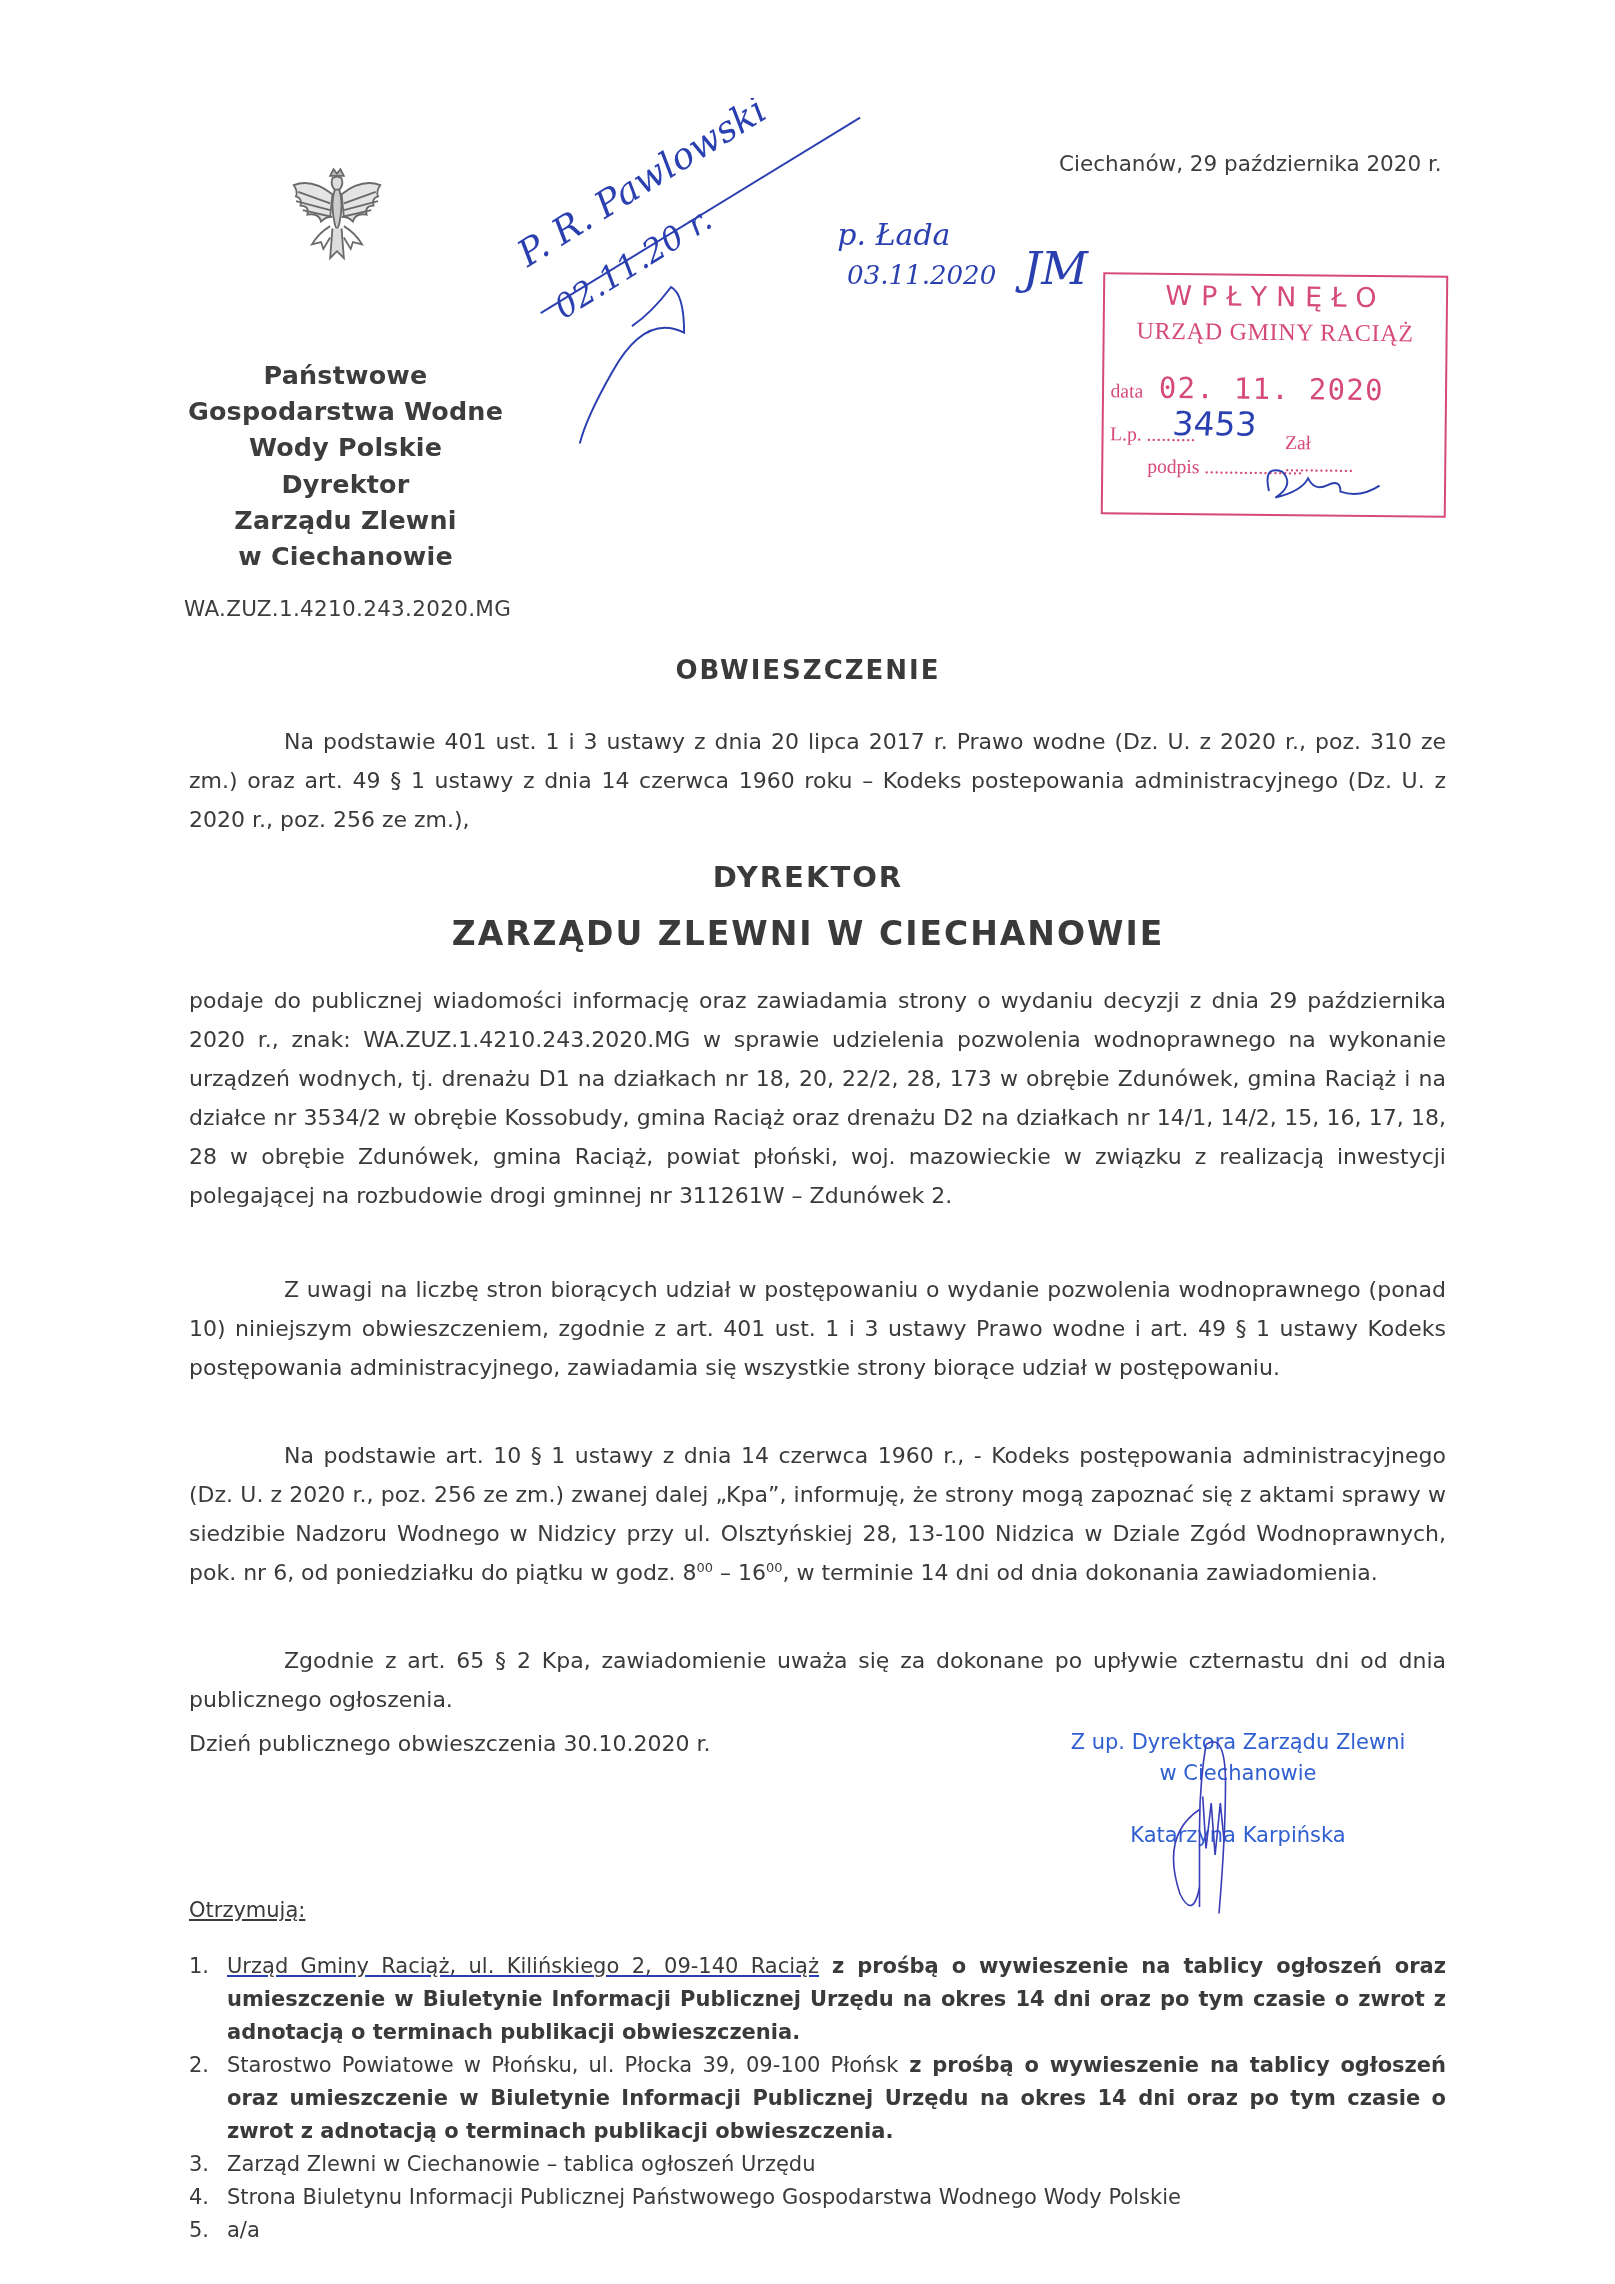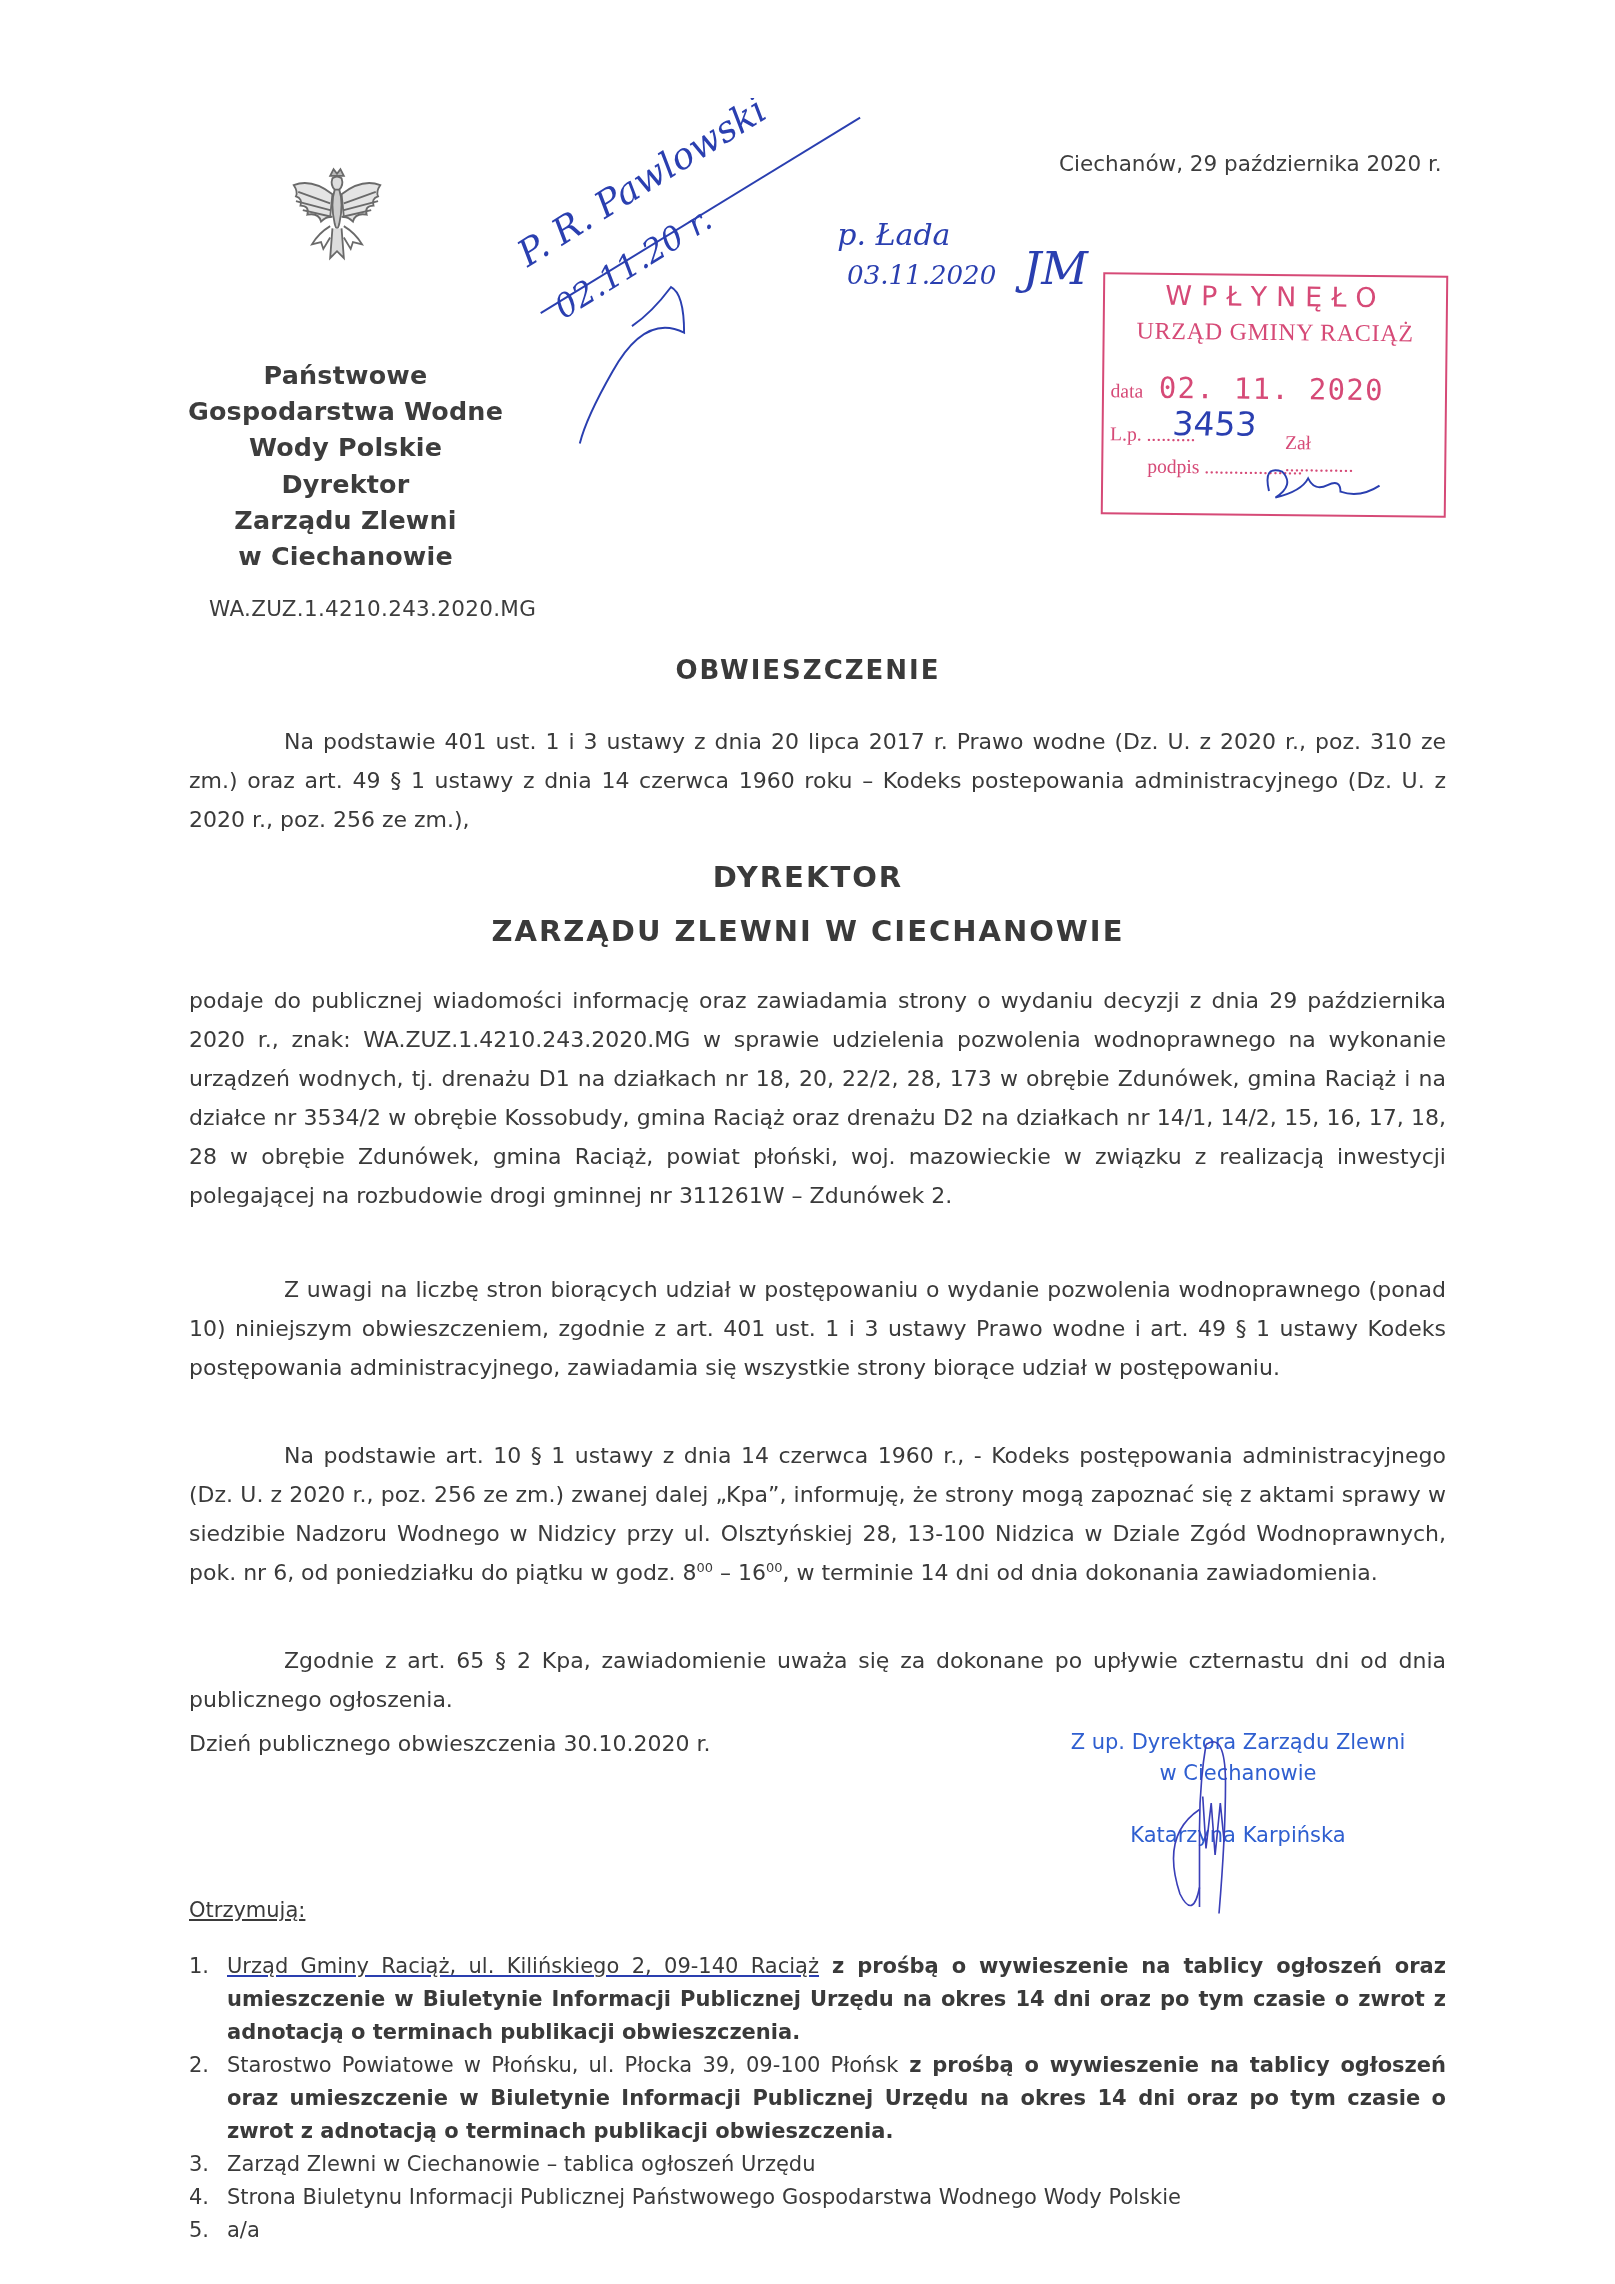--- a/index.html
+++ b/index.html
@@ -6,21 +6,21 @@
     body { width: 1616px; height: 2284px; position: relative; overflow: hidden; color: #3a3a3a; font-family: "DejaVu Sans", sans-serif; }
     .abs { position: absolute; }
 
     
     #emblem { left: 280px; top: 160px; width: 114px; height: 114px; }
 
     
     .sender { left: 163px; width: 365px; text-align: center; font-weight: bold; font-size: 25.4px; line-height: 36px; color: #3d3d3d; font-family: "DejaVu Sans", sans-serif; letter-spacing: 0.2px; }
     #sender-org { top: 313px; margin-top: 44px; }
     #sender-director { top: 466px; }
-    #case-ref { left: 184px; top: 596px; font-size: 21.5px; color: #3d3d3d; letter-spacing: 0.3px; margin-left: 25px; }
+    #case-ref { left: 184px; top: 596px; font-size: 21.5px; color: #3d3d3d; letter-spacing: 0.3px; }
 
     
     #place-date { left: 1059px; top: 151px; font-size: 21.5px; color: #3d3d3d; }
 
     
     .hand { color: #2a3fb0; font-family: "DejaVu Serif", serif; font-style: italic; }
     #hand-svg { left: 508px; top: 98px; width: 639px; height: 352px; }
 
     
     #stamp { left: 1102px; top: 274px; width: 345px; height: 242px; border: 2px solid #d64a77; box-sizing: border-box; transform: rotate(0.6deg); color: #d64a77; font-family: "Liberation Serif", serif; }
@@ -30,21 +30,21 @@
     #stamp-date-row .v { font-family: "DejaVu Sans Mono", monospace; font-size: 29px; margin-left: 15.6px; letter-spacing: 1.3px; }
     #stamp-lp-row { position: absolute; left: 6.5px; top: 149px; font-size: 19.6px; }
     #stamp-lp-val { position: absolute; left: 62px; top: -19.6px; font-family: "DejaVu Sans", sans-serif; font-size: 33px; color: #2a3fb0; transform: skew(-4deg); }
     #stamp-zal { position: absolute; left: 175px; top: 6.5px; }
     #stamp-sign-row { position: absolute; left: 44px; top: 181px; font-size: 19.6px; }
 
     
     .center-heading { left: 0; width: 1616px; text-align: center; font-weight: bold; font-family: "DejaVu Sans", sans-serif; color: #3a3a3a; }
     #title { top: 655px; font-size: 26px; letter-spacing: 2px; }
     #director-h1 { top: 860px; font-size: 29px; letter-spacing: 2px; }
-    #director-h2 { top: 914px; font-size: 29px; letter-spacing: 2px; }
+    #director-h2 { top: 914px; font-size: 33px; letter-spacing: 2px; }
 
     
     .para { left: 189px; width: 1257px; font-family: "DejaVu Sans", sans-serif; font-size: 22px; line-height: 39px; text-align: justify; color: #3a3a3a; }
     .indent { text-indent: 95px; }
     #para-legal-basis { top: 722px; }
     #para-main { top: 981px; }
     #para-parties { top: 1270px; }
     #para-access { top: 1436px; }
     #para-notice { top: 1641px; }
     #para-date { top: 1724px; text-align: left; }

